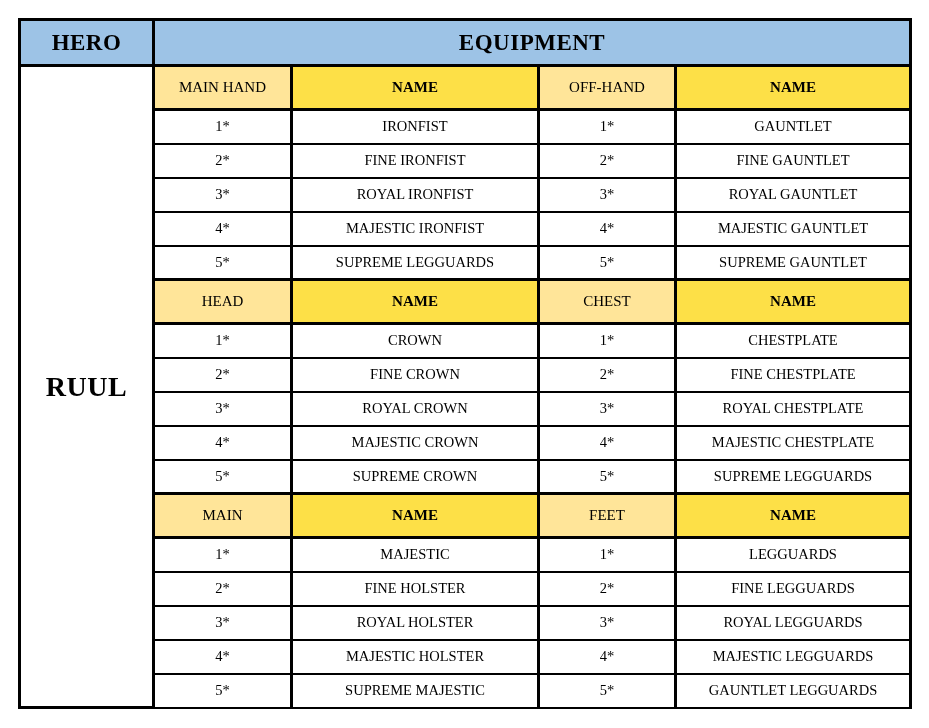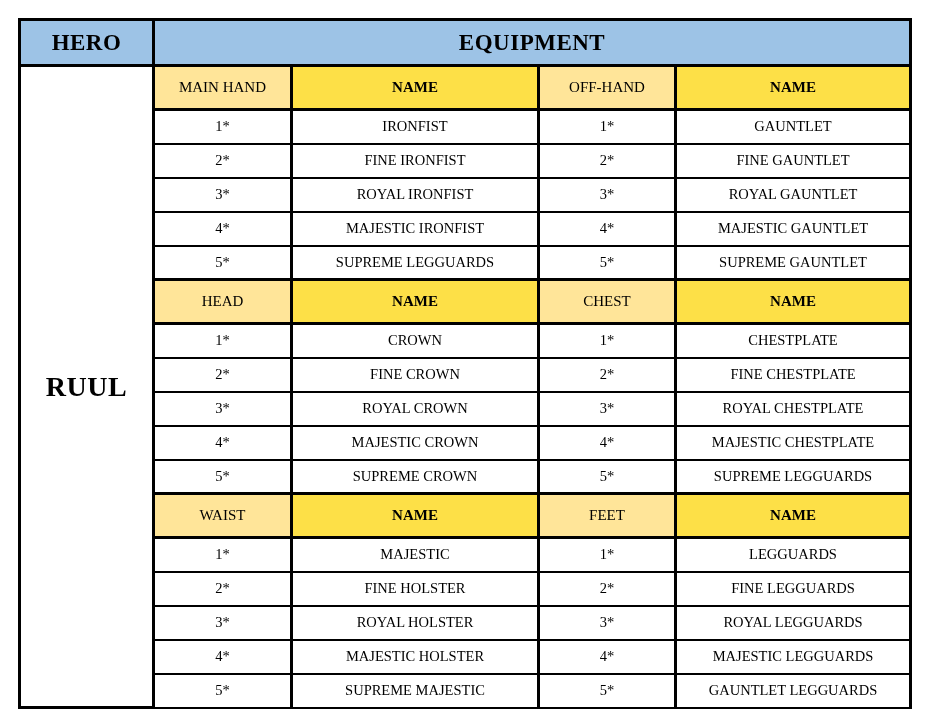--- a/index.html
+++ b/index.html
@@ -154,21 +154,21 @@
       <td class="item-cell">MAJESTIC CHESTPLATE</td>
     </tr>
     <tr class="data-row">
       <td class="star-cell">5*</td>
       <td class="item-cell">SUPREME CROWN</td>
       <td class="star-cell">5*</td>
       <td class="item-cell">SUPREME LEGGUARDS</td>
     </tr>
 
     <tr class="section-header-row">
-      <td class="slot-cell">WAIST</td>
+      <td class="slot-cell">MAIN</td>
       <td class="nameh-cell">NAME</td>
       <td class="slot-cell">FEET</td>
       <td class="nameh-cell">NAME</td>
     </tr>
 
     <tr class="data-row">
       <td class="star-cell">1*</td>
       <td class="item-cell bold">MAJESTIC</td>
       <td class="star-cell">1*</td>
       <td class="item-cell bold">LEGGUARDS</td>

